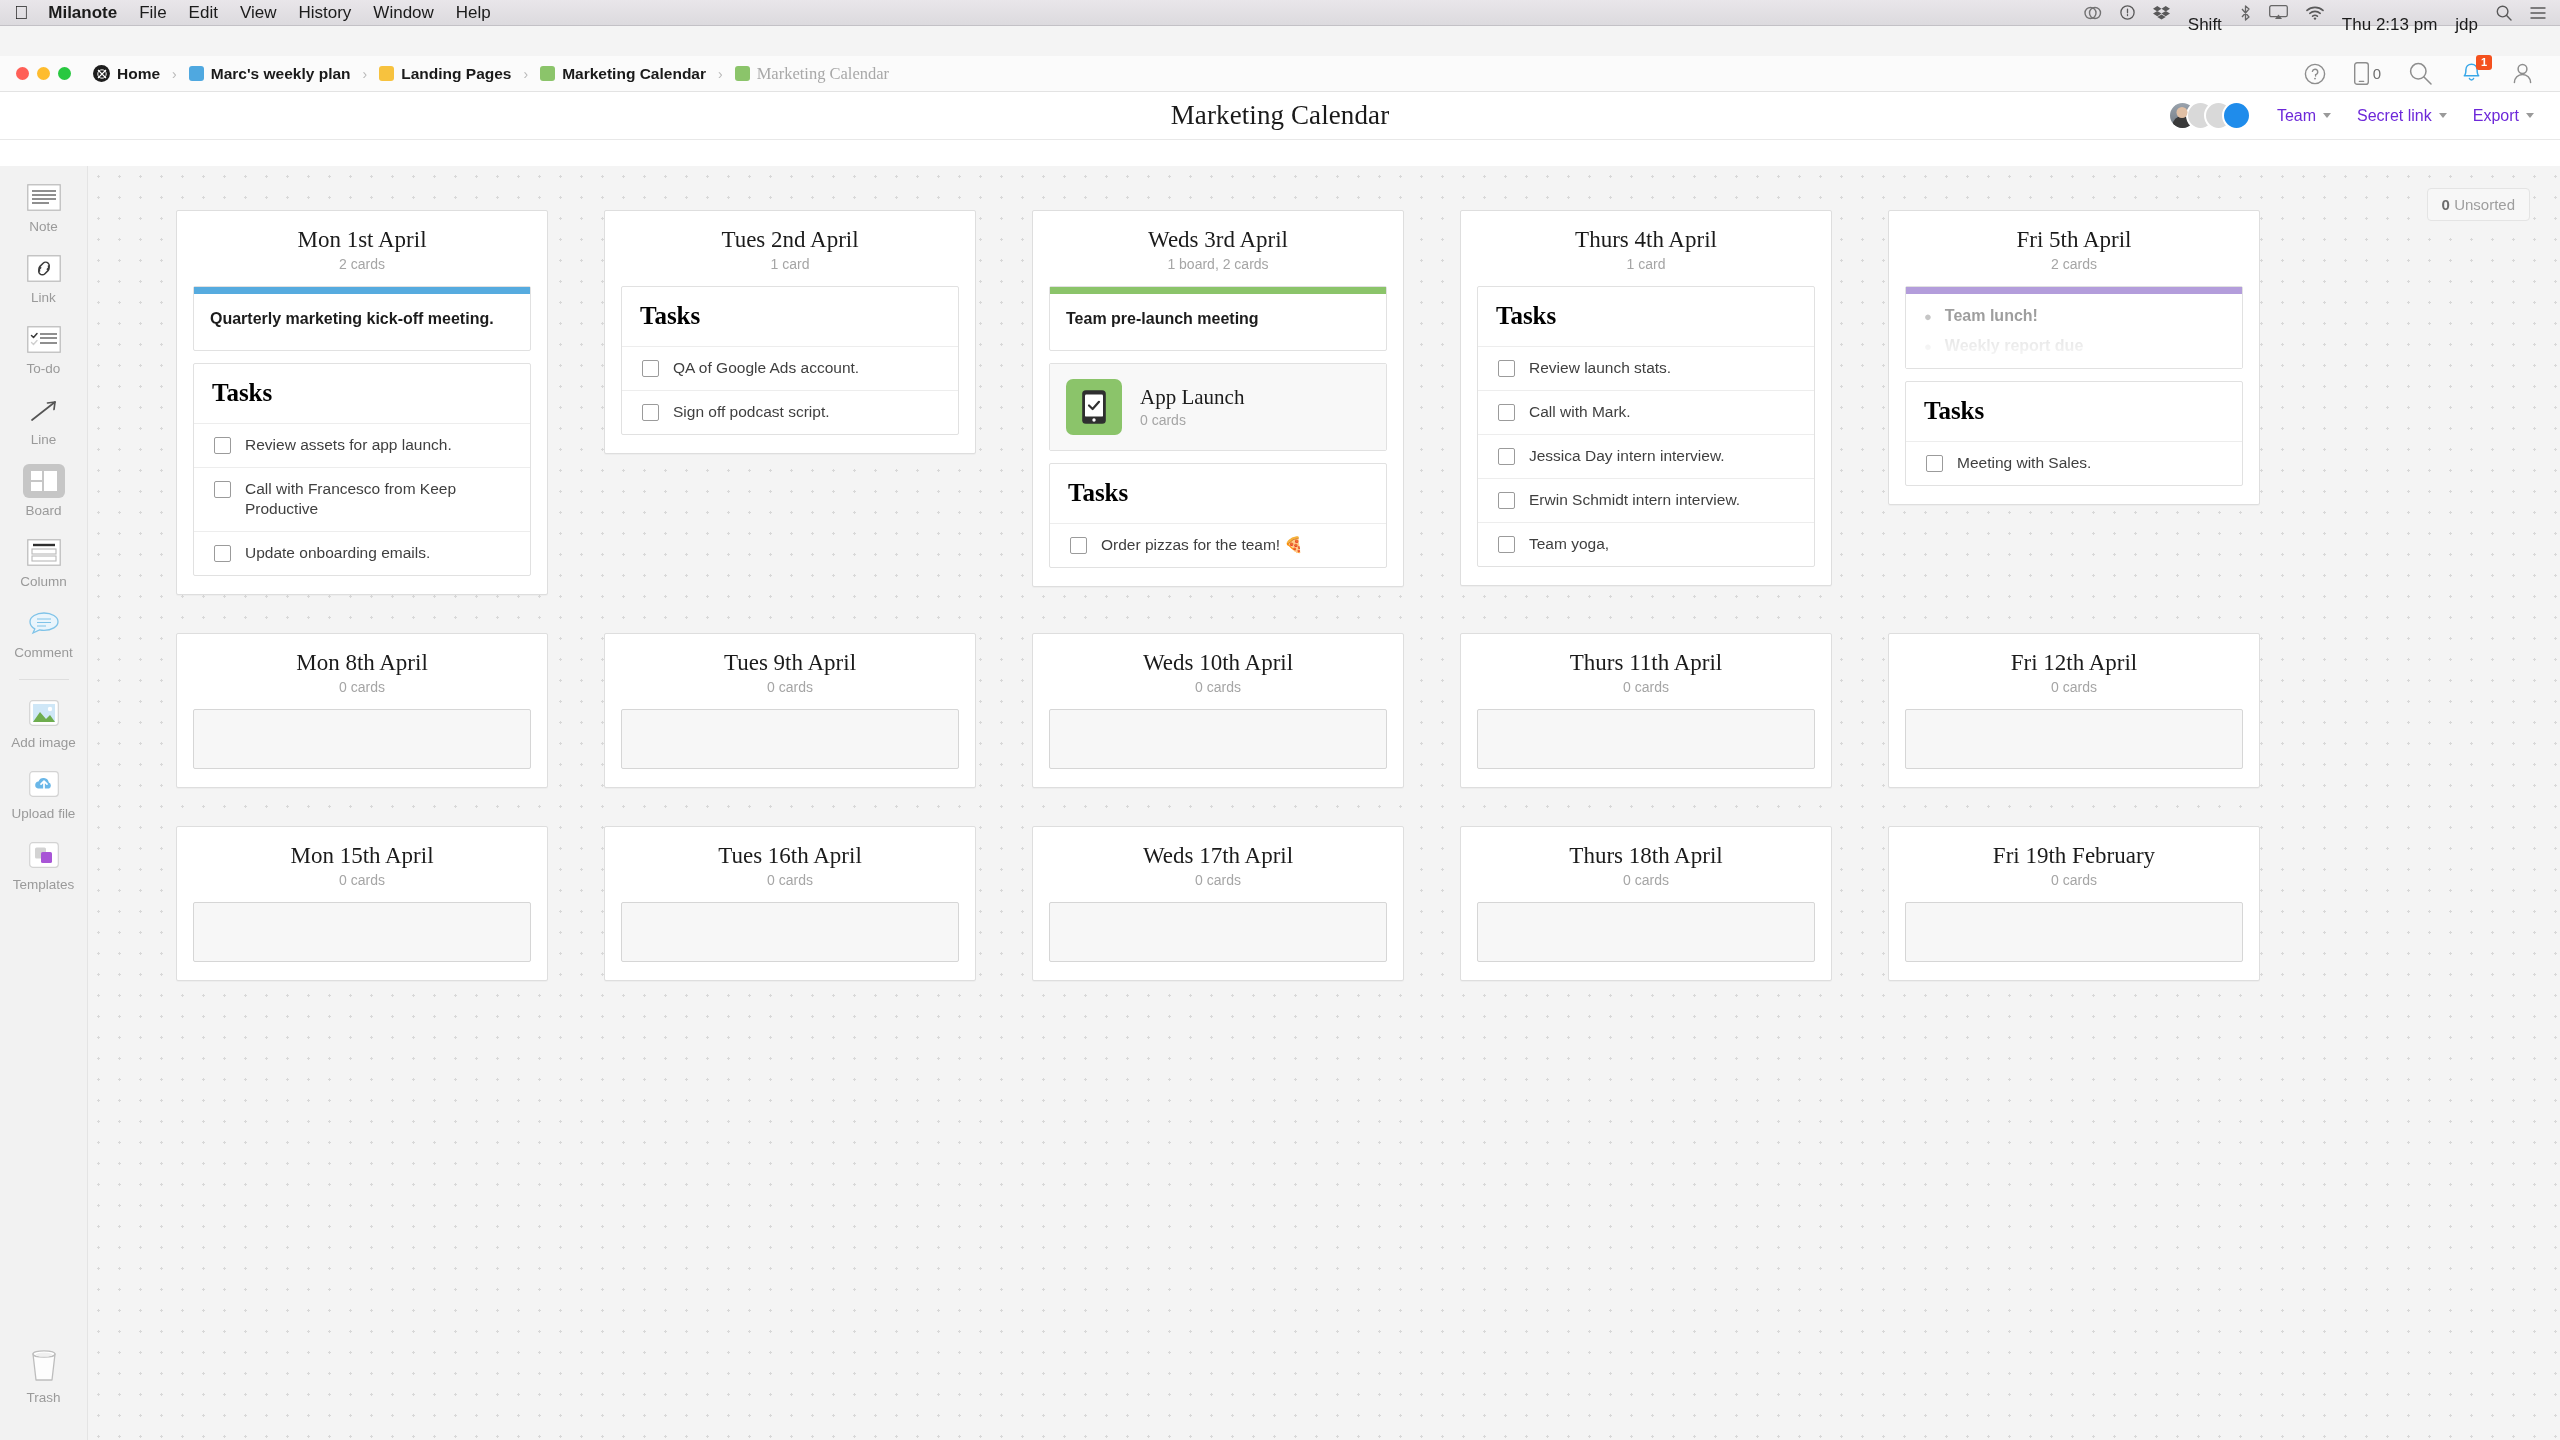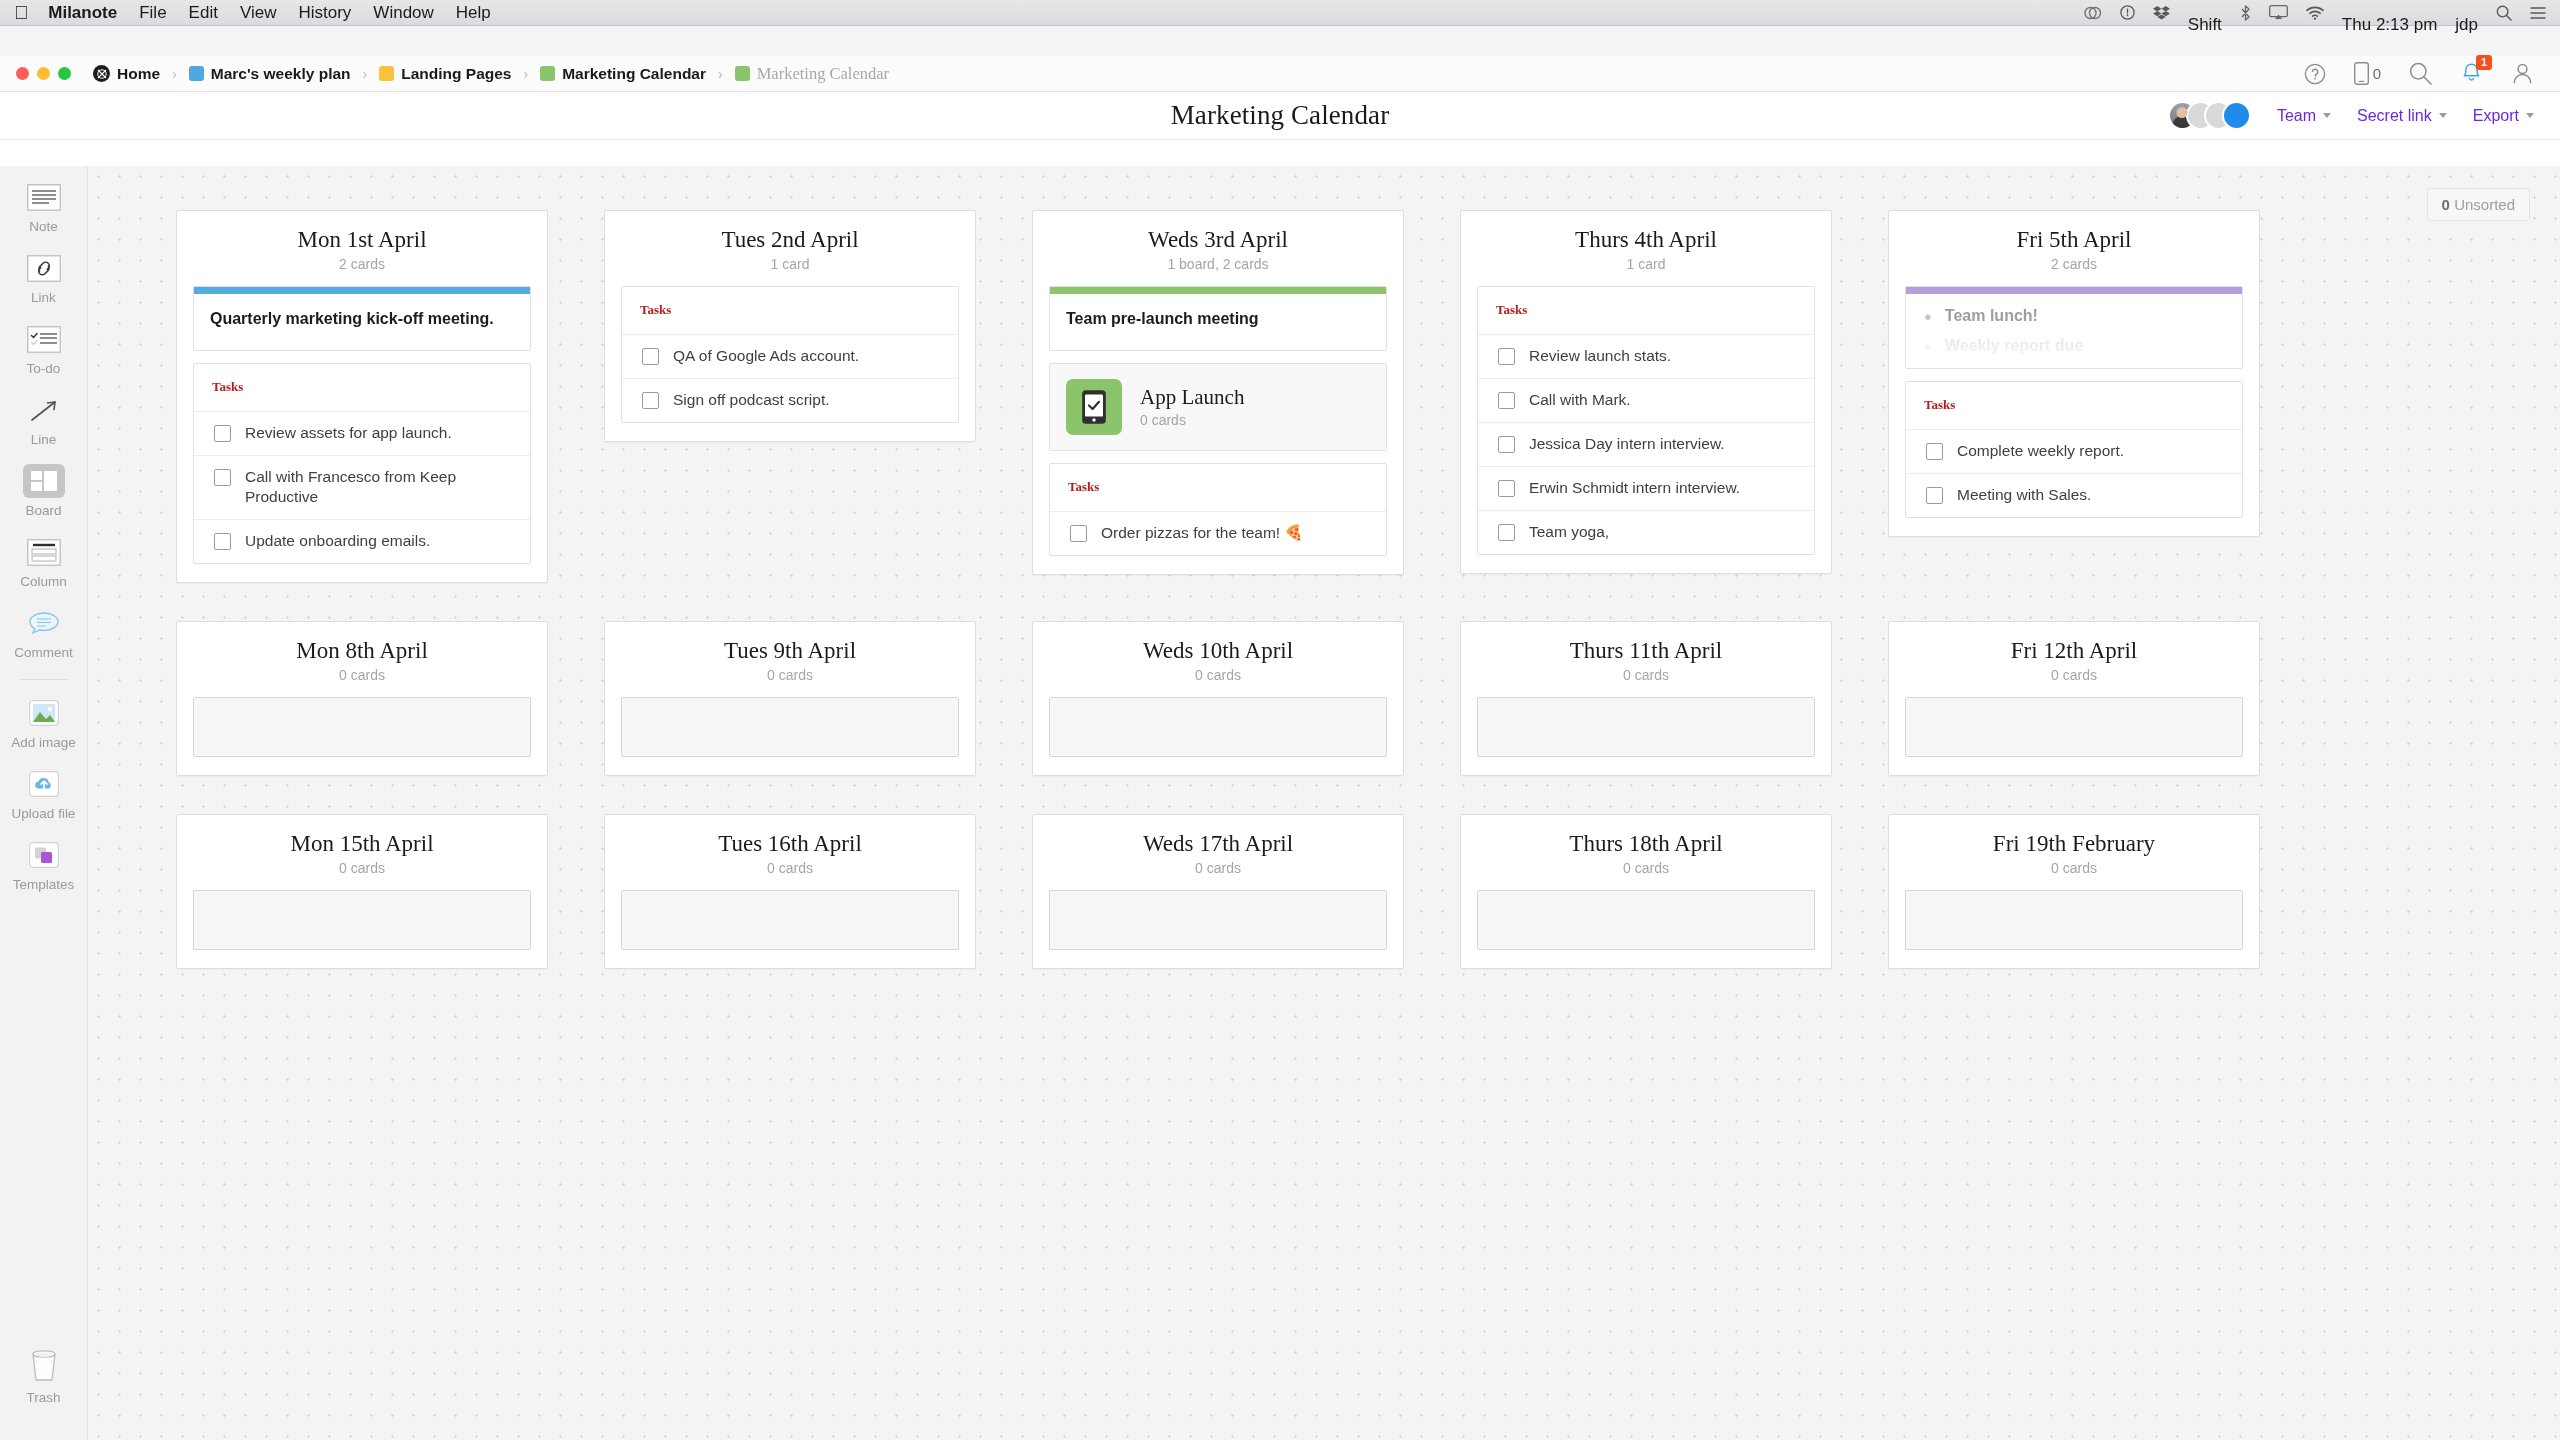--- a/index.html
+++ b/index.html
@@ -146,21 +146,21 @@
 
   .bullets { padding: 13px 18px 16px; position: relative; overflow: hidden; height: 74px; }
   .bullet { display: flex; gap: 13px; font-size: 16px; font-weight: bold; color: #9e9e9e; margin-bottom: 12px; align-items: baseline; }
   .bullet .dot { color: #c6c6c6; font-size: 13px; }
   .bullet.fade2 { opacity: .28; }
   .bullets::after {
     content:""; position:absolute; left:0; right:0; bottom:0; height: 34px;
     background: linear-gradient(rgba(255,255,255,0), #fff);
   }
 
-  .tasks-header { font-family: "Liberation Serif", serif; font-size: 13px; font-weight: bold; color: #b91c1c; padding: 15px 18px 16px; border-bottom: 1px solid #ededed; }
+  .tasks-header { font-family: "Liberation Serif", serif; font-size: 25px; font-weight: bold; color: #000000; padding: 15px 18px 16px; border-bottom: 1px solid #ededed; }
   .task-row { display: flex; align-items: flex-start; gap: 14px; padding: 11px 18px 11px 20px; border-bottom: 1px solid #ededed; }
   .task-row:last-child { border-bottom: none; }
   .checkbox { width: 17px; height: 17px; border: 1.4px solid #9b9b9b; border-radius: 2px; flex: 0 0 17px; margin-top: 2px; background: #fff; cursor: pointer; }
   .task-text { font-size: 15.5px; color: #3f3f3f; line-height: 1.35; }
 
   .board-card { display: flex; align-items: center; gap: 18px; padding: 15px 16px; background: #f8f8f8; }
   .board-icon {
     width: 56px; height: 56px; border-radius: 7px; display: flex; align-items: center; justify-content: center; flex: 0 0 56px;
   }
   .board-name { font-family: "Liberation Serif", serif; font-size: 21px; color: #1b1b1b; }
@@ -579,24 +579,20 @@
                 <div class="bullet fade2">
                   <span class="dot">●</span>
                   <span>Weekly report due</span>
                 </div>
               </div>
             </div>
             <div class="card">
               <div class="tasks-header">Tasks</div>
               <div class="task-row">
                 <span class="checkbox"></span>
-                <span class="task-text">Complete weekly report.</span>
-              </div>
-              <div class="task-row">
-                <span class="checkbox"></span>
                 <span class="task-text">Meeting with Sales.</span>
               </div>
             </div>
           </div>
           <div class="col">
             <div class="col-title">Mon 8th April</div>
             <div class="col-sub">0 cards</div>
             <div class="dropzone"></div>
           </div>
           <div class="col">

